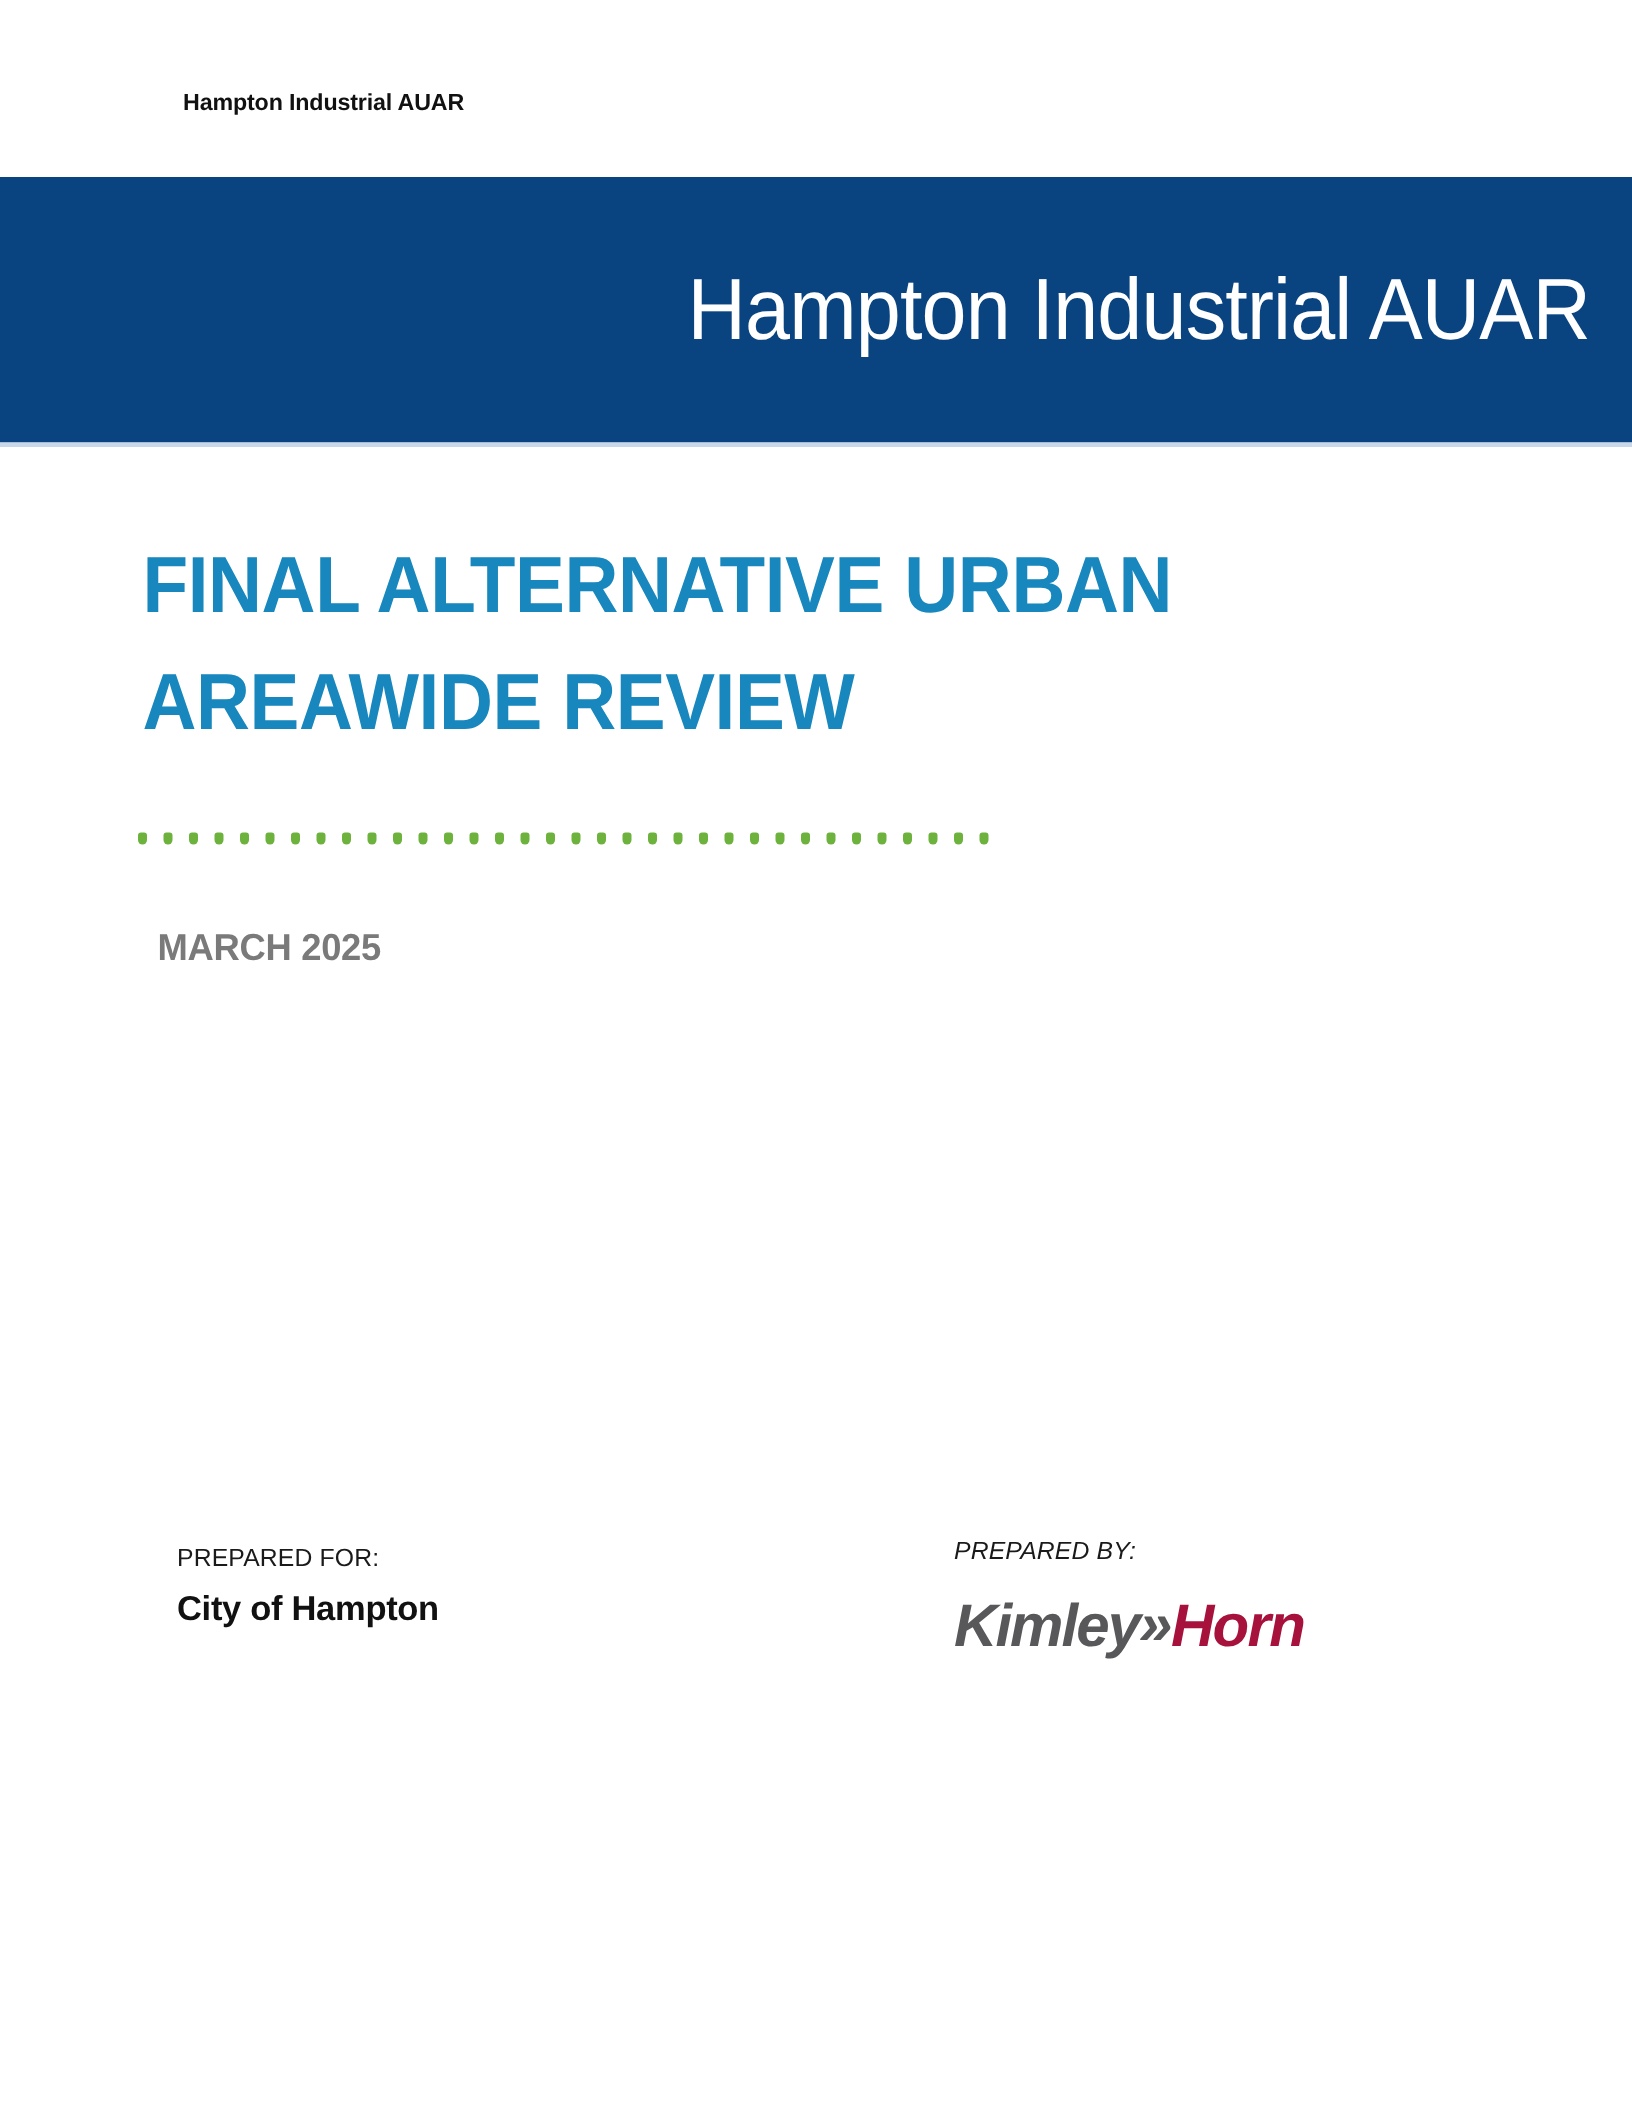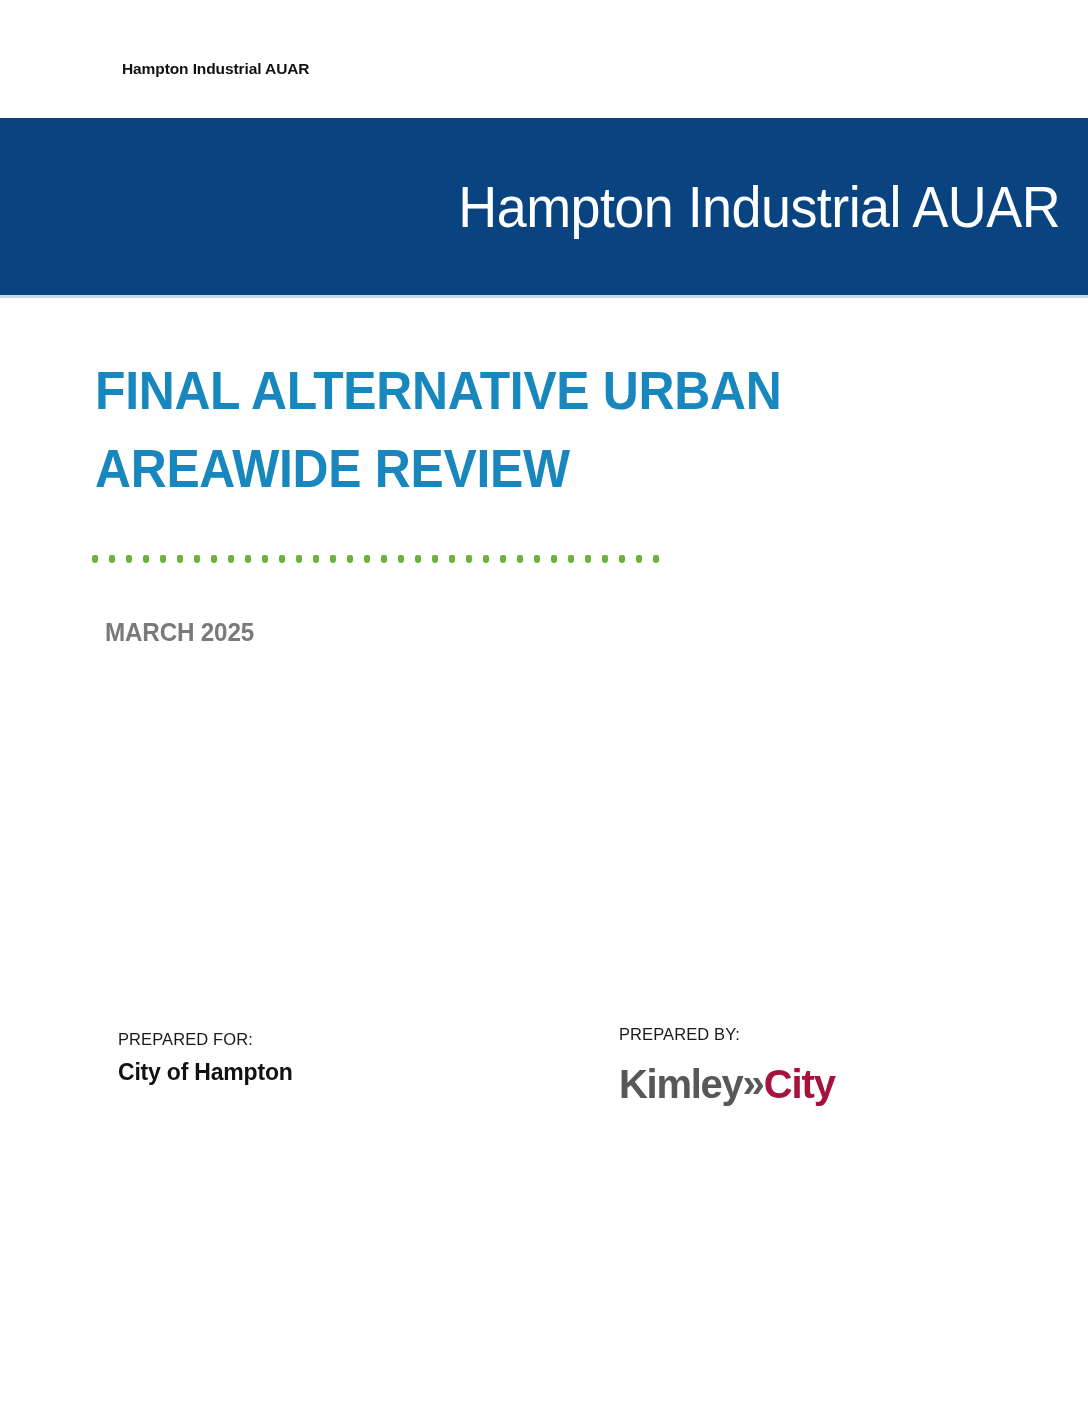--- a/index.html
+++ b/index.html
@@ -121,21 +121,21 @@
     top: 1030px;
     left: 0;
     width: 939px;
     height: 120px;
   }
   .credit-block {
     position: absolute;
     top: 0;
   }
   .credit-block.prepared-for { left: 118px; }
-  .credit-block.prepared-by  { left: 619px; top: -5px; }
+  .credit-block.prepared-by  { left: 636px; top: -5px; font-style: italic; }
 
   .credit-label {
     font-size: 16.5px;
     font-weight: 400;
     color: #1a1a1a;
     letter-spacing: 0.1px;
     white-space: nowrap;
   }
   .credit-value {
     margin-top: 10px;
@@ -234,17 +234,17 @@
   <div class="credit-block prepared-for">
     <div class="credit-label">PREPARED FOR:</div>
     <div class="credit-value">City of Hampton</div>
   </div>
 
   <div class="credit-block prepared-by">
     <div class="credit-label">PREPARED BY:</div>
     <div class="kh-logo">
       <span class="kh-kimley">Kimley</span>
       <span class="kh-chevron">»</span>
-      <span class="kh-horn">City</span>
+      <span class="kh-horn">Horn</span>
     </div>
   </div>
 
 </div>
 
 </body></html>

